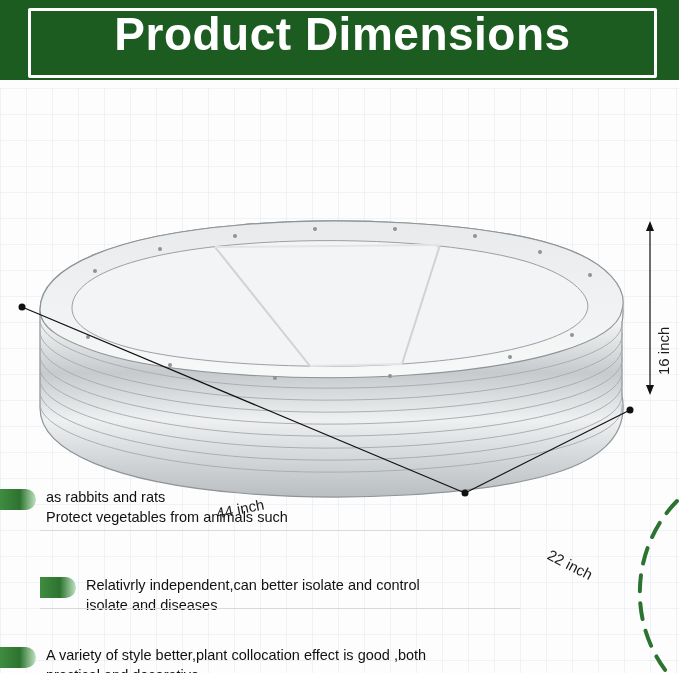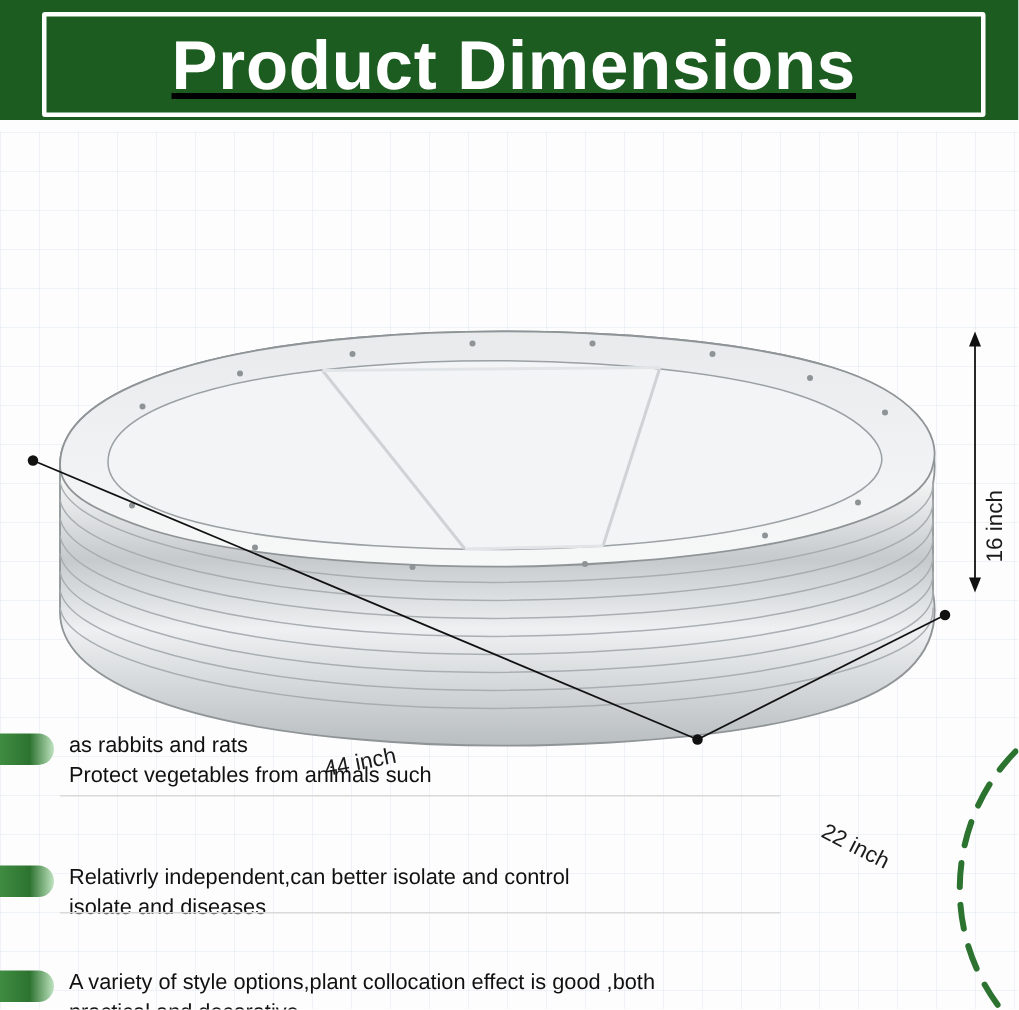--- a/index.html
+++ b/index.html
@@ -26,21 +26,21 @@
   
   .banner{
     position:absolute;left:0;top:0;width:679px;height:80px;
     background:#1d5c20;
     display:flex;align-items:center;justify-content:center;
   }
   .banner-inner{
     position:absolute;left:28px;top:8px;width:623px;height:64px;
     border:3px solid #ffffff;
     border-radius:2px;
-    display:flex;align-items:center;justify-content:center;text-decoration:underline;
+    display:flex;align-items:flex-start;justify-content:center;
   }
   .banner-title{
     color:#ffffff;
     font-size:46px;
     font-weight:bold;
     letter-spacing:0.5px;
     line-height:1;
     white-space:nowrap;
   }
   
@@ -212,32 +212,32 @@
   <div class="bullets">
 
     <div class="bullet-row">
       <div class="bullet-marker"></div>
       <div class="bullet-text">
         <div>as rabbits and rats</div>
         <div>Protect vegetables from animals such</div>
       </div>
     </div>
 
-    <div class="bullet-row" style="margin-top:24px;">
+    <div class="bullet-row" style="margin-top:24px;padding-left:40px;">
       <div class="bullet-marker"></div>
       <div class="bullet-text" style="max-width:460px;">
         <div>Relativrly independent,can better isolate and control</div>
         <div>isolate and diseases</div>
       </div>
     </div>
 
     <div class="bullet-row" style="margin-top:6px;">
       <div class="bullet-marker"></div>
       <div class="bullet-text" style="max-width:470px;">
-        <div>A variety of style options,plant collocation effect  is good ,both</div>
+        <div>A variety of style better,plant collocation effect  is good ,both</div>
         <div>practical and decorative</div>
       </div>
     </div>
 
   </div>
 
   <div class="divider d1"></div>
   <div class="divider d2"></div>
 
   <svg class="arc" viewBox="0 0 80 190">

